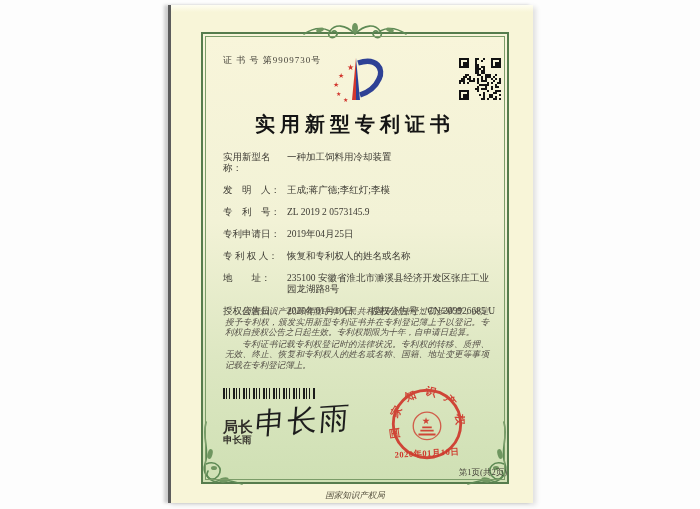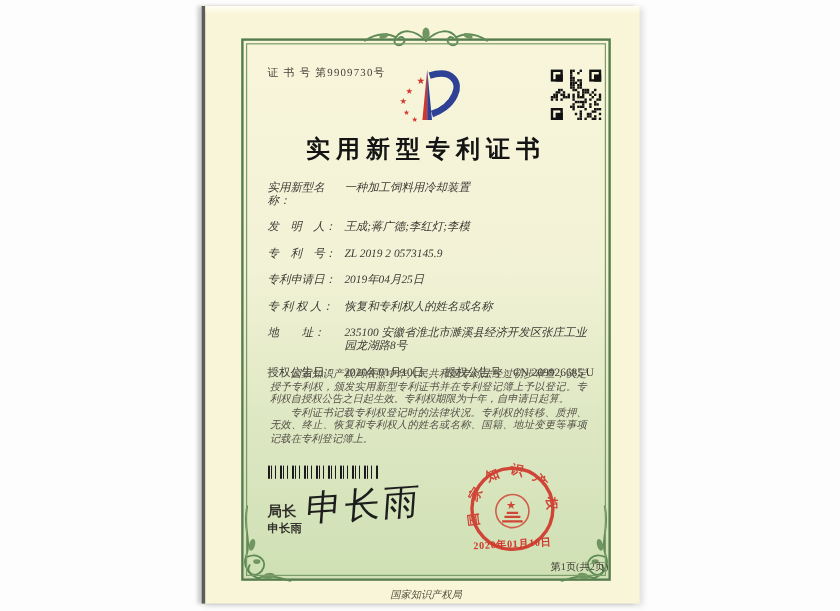--- a/index.html
+++ b/index.html
@@ -30,35 +30,35 @@
   .qr { position:absolute; left:256px; top:24px; width:42px; height:42px; }
   .qr i { position:absolute; width:2px; height:2px; background:#141414; }
   .qf { position:absolute; width:10px; height:10px; border:2px solid #111; }
   .qf::after { content:""; position:absolute; left:2px; top:2px; width:6px; height:6px; background:#111; }
   .qf.tl{left:0;top:0} .qf.tr{right:0;top:0} .qf.bl{left:0;bottom:0}
 
   .title { position:absolute; left:0; top:77px; width:100%; text-align:center;
     font-size:20px; font-weight:bold; color:#141414; letter-spacing:5px; }
 
   .rows { position:absolute; left:20px; top:118px; width:276px; font-size:9.5px; color:#3c3a33; }
-  .row { display:flex; margin-bottom:11px; line-height:11px; white-space:normal;font-style:italic; }
+  .row { display:flex; margin-bottom:11px; line-height:11px; white-space:normal; }
   .flabel { flex:0 0 64px; letter-spacing:0px; }
   .fvalue { flex:1; max-width:208px; }
   .grant-row { display:flex; margin-top:0px; line-height:11px; }
   .grant-row .pair2 { margin-left:12px; display:flex;text-align:right; }
 
   .paras { position:absolute; left:22px; top:272px; width:264px; font-size:8.6px;
     line-height:10.6px; color:#57524a; font-style:italic; text-align:justify; }
   .paras p { text-indent:2em; margin-bottom:1px; }
 
   .barcode { position:absolute; left:20px; top:354px; width:92px; height:11px;
     background:repeating-linear-gradient(90deg,#1b1b1b 0 2px,transparent 2px 3px,
       #1b1b1b 3px 4px,transparent 4px 6px,#1b1b1b 6px 7px,transparent 7px 10px); }
 
-  .director-label { position:absolute; left:20px; top:384px; font-size:12px; font-weight:bold; color:#33312b; }
+  .director-label { position:absolute; left:20px; top:384px; font-size:15px; font-weight:bold; color:#33312b; }
   .director-name  { position:absolute; left:20px; top:400px; font-size:9.5px; font-weight:bold; color:#33312b; }
   .signature { position:absolute; left:52px; top:366px; width:120px; font-size:30px; color:#1d1d1d;
     transform:rotate(-4deg) skewX(-8deg); letter-spacing:2px; }
 
   .seal { position:absolute; left:186px; top:352px; width:76px; height:76px; opacity:.92; }
   .seal-date { position:absolute; left:178px; top:414px; width:92px; text-align:center;
     font-size:8.5px; font-weight:bold; color:#cf382c; transform:rotate(-3deg); letter-spacing:.5px; }
 
   .page-num { position:absolute; left:0; top:433px; width:100%; text-align:right;
     font-size:8.5px; color:#45423a; }

